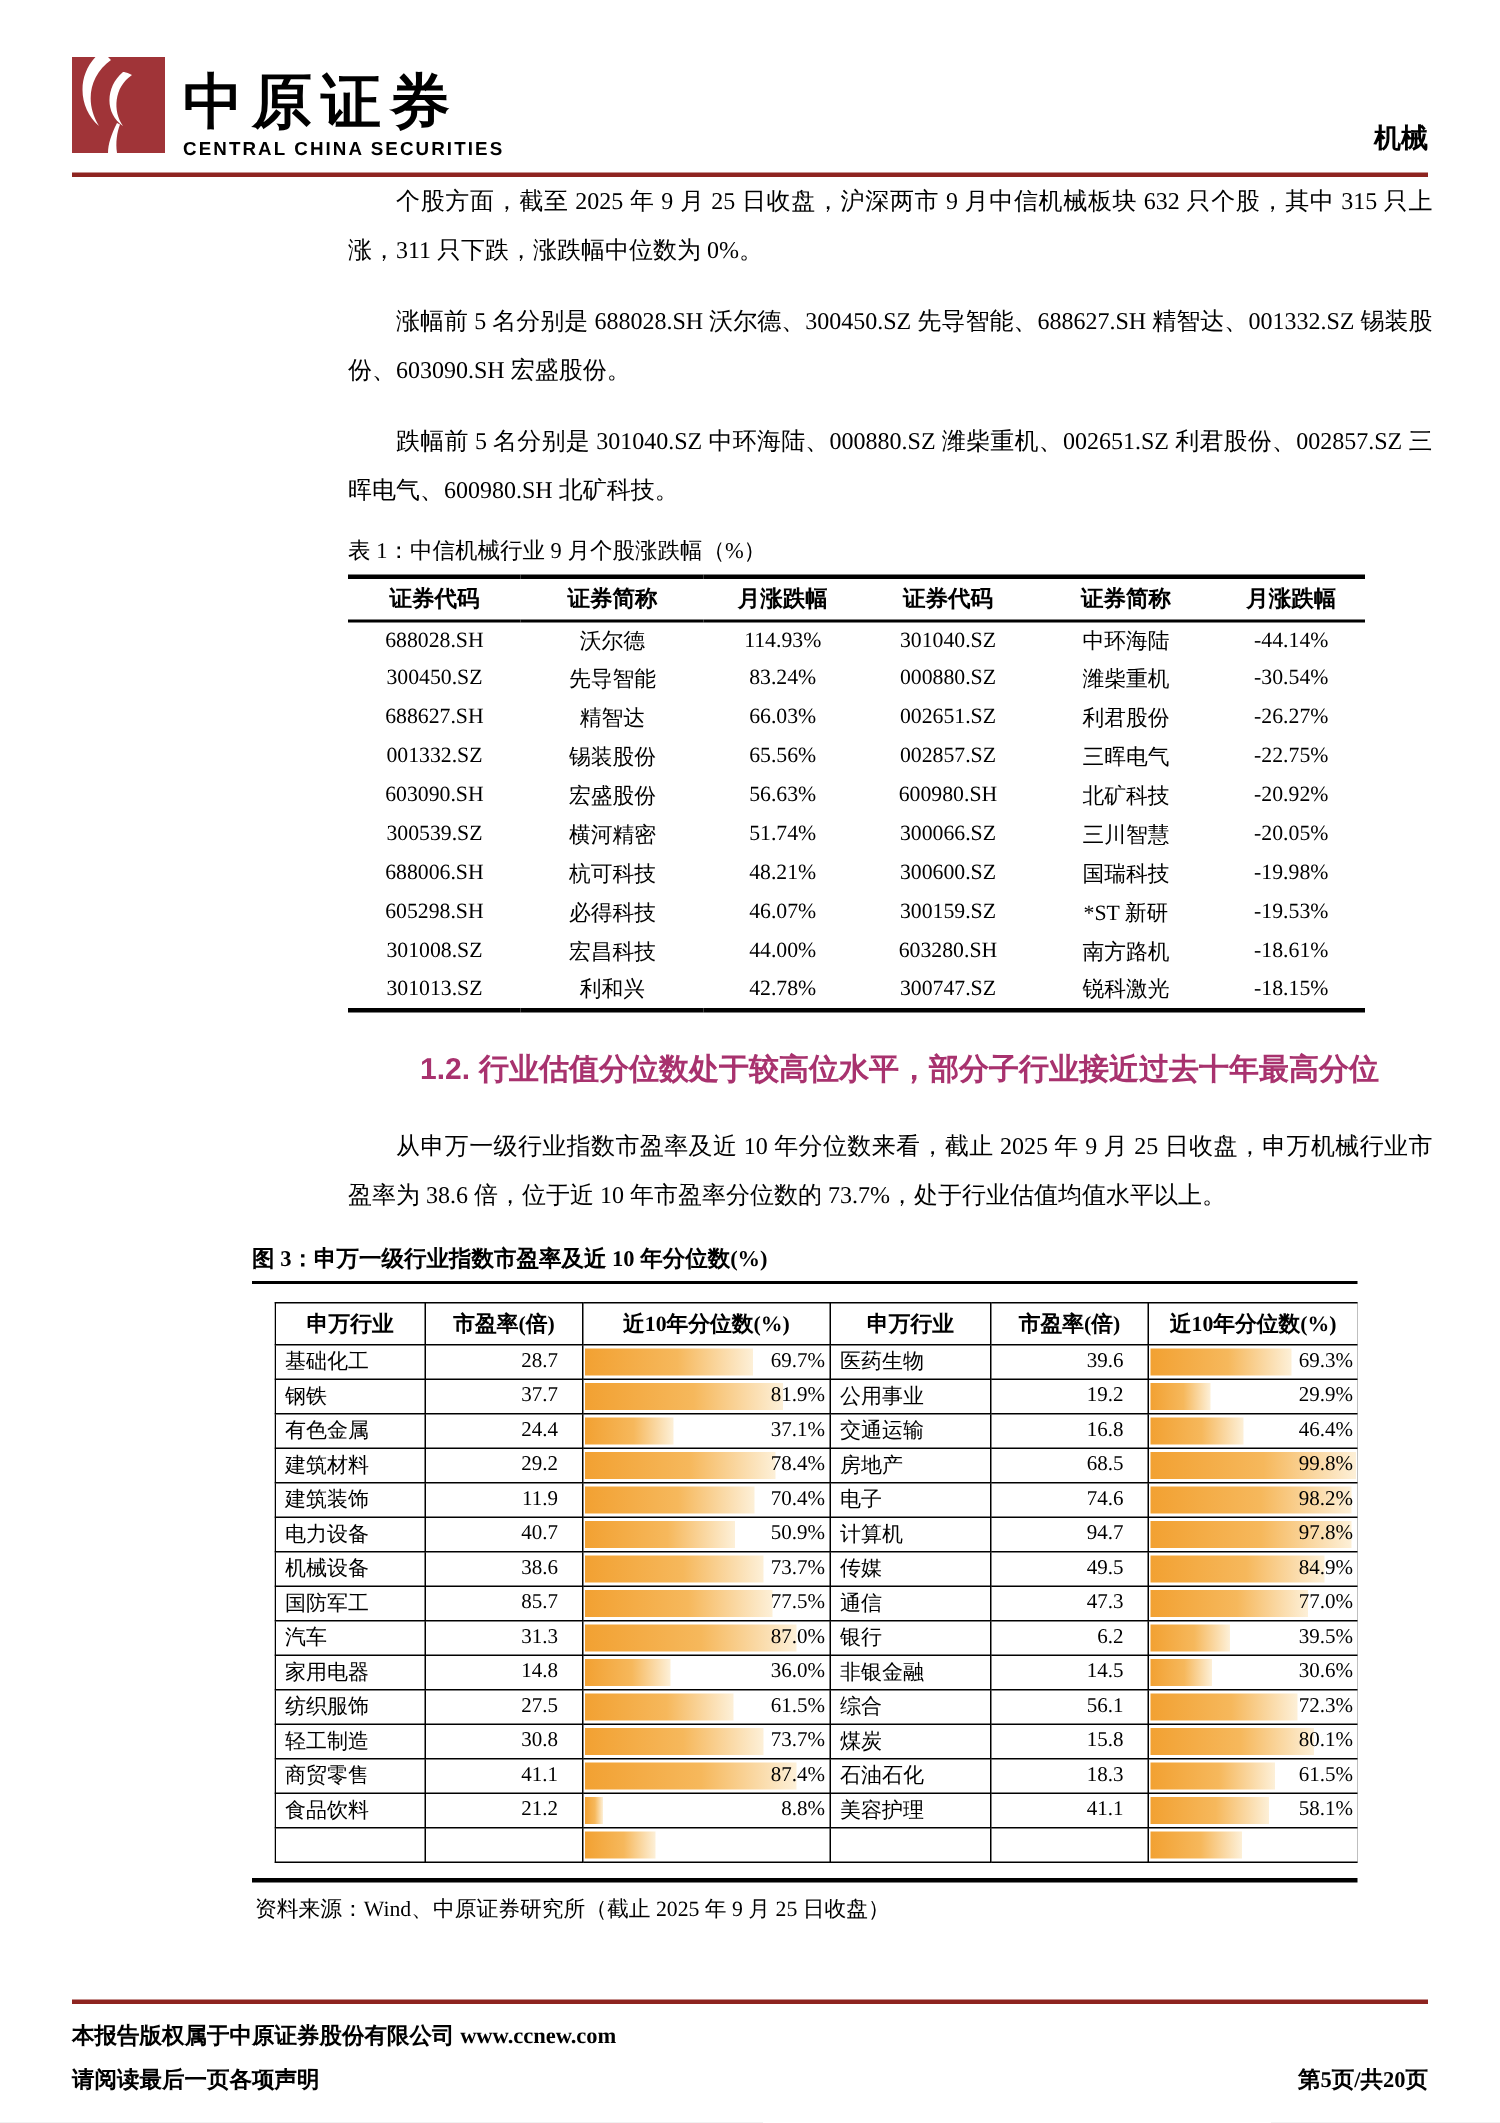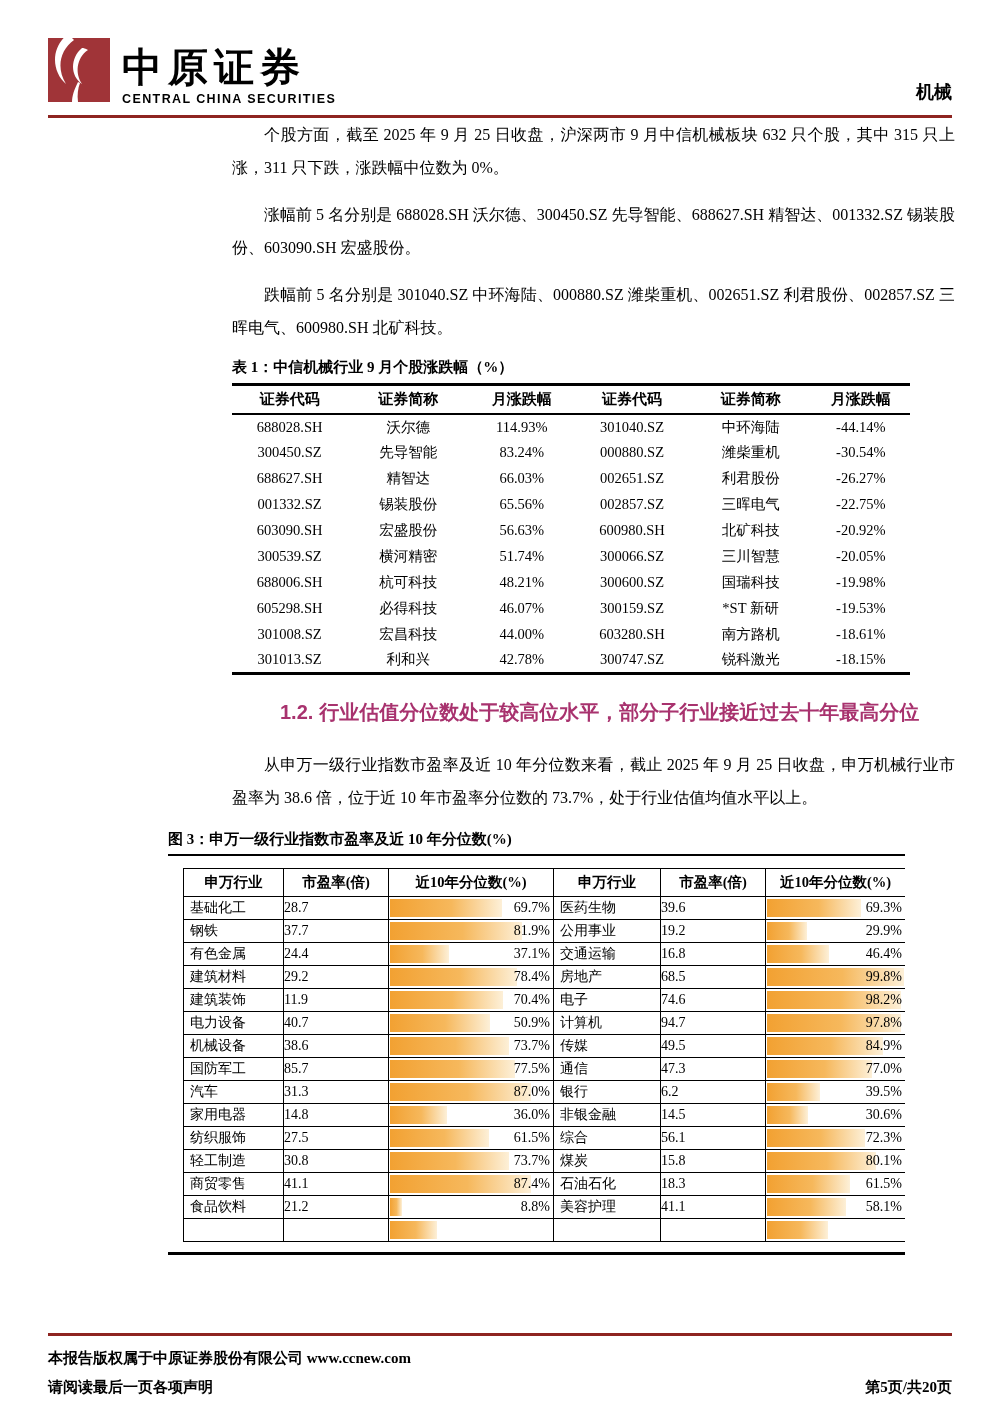--- a/index.html
+++ b/index.html
@@ -23,42 +23,42 @@
   .brand-en{font-size:12.5px;font-weight:700;letter-spacing:1.4px;margin-top:2px;font-family:"Liberation Sans",sans-serif;}
   .hdr-cat{font-size:18px;font-weight:700;padding-bottom:2px;}
   .hdr-rule{margin-top:9px;height:3px;background:var(--rule-red);}
 
   
   .main{position:absolute;top:118px;left:168px;width:787px;}
   .para{margin-left:64px;width:723px;font-size:16px;line-height:33px;text-align:justify;text-indent:2em;margin-bottom:14px;}
 
   
   .t1-block{margin-left:64px;width:678px;margin-top:8px;}
-  .tbl-title{font-size:15px;font-weight:700;margin-bottom:6px;}
+  .tbl-title{font-size:15px;font-weight:400;margin-bottom:6px;}
   table{border-collapse:collapse;table-layout:fixed;}
   .t1{width:678px;border-top:3px solid #000;border-bottom:3px solid #000;font-size:15px;}
   .t1 thead th{font-weight:700;height:29px;border-bottom:2px solid #000;text-align:center;}
   .t1 tbody td{height:26px;text-align:center;font-size:14.5px;}
   .src{font-size:14.5px;margin-top:7px;}
 
   
   .sec-h{margin-left:112px;margin-top:24px;font-size:20px;font-weight:700;color:var(--heading-magenta);font-family:"Liberation Sans",sans-serif;}
   .sec-h .num{margin-right:6px;}
 
   
   .fig-block{margin-top:16px;width:737px;}
   .fig-title{font-size:15px;font-weight:700;margin-bottom:5px;}
   .fig-rule{height:1.5px;background:#000;margin-bottom:12px;}
   .fig-wrap{height:382px;overflow:hidden;margin-left:15px;width:722px;}
   .ft{width:722px;font-size:14px;border:1.5px solid #000;}
   .ft th,.ft td{border:1px solid #000;overflow:hidden;white-space:nowrap;}
   .ft thead th{height:28px;font-weight:700;text-align:center;font-size:14.5px;}
   .ft tbody td{height:23px;}
   .ft .c-name{text-align:left;padding-left:6px;}
-  .ft .c-pe{padding-right:16px;}
+  .ft .c-pe{text-align:right;padding-right:16px;}
   .ft .c-pct{position:relative;text-align:right;padding-right:3px;}
   .ft .bar{position:absolute;left:1px;top:2px;bottom:2px;background:linear-gradient(90deg,var(--bar1),var(--bar2) 55%,var(--bar3));}
   .ft .pct-txt{position:relative;z-index:1;}
   .fig-bottom-rule{height:3px;background:#000;margin-top:2px;width:737px;}
   .fig-src{font-size:14.5px;margin-top:8px;margin-left:2px;}
 
   
   .ftr{position:absolute;top:1333px;left:48px;right:48px;}
   .ftr-rule{height:3px;background:var(--rule-red);}
   .ftr-body{display:flex;justify-content:space-between;margin-top:8px;font-size:15px;font-weight:700;}
@@ -349,20 +349,21 @@
                 <td class="c-name"></td>
                 <td class="c-pe"></td>
                 <td class="c-pct">
                   <div class="bar" style="width: calc(45% - 2px);"></div>
                 </td>
               </tr>
             </tbody>
         </table>
       </div>
       <div class="fig-bottom-rule"></div>
+      <div class="fig-src">资料来源：Wind、中原证券研究所（截止 2025 年 9 月 25 日收盘）</div>
     </div>
   </div>
 
   <div class="ftr">
     <div class="ftr-rule"></div>
     <div class="ftr-body">
       <div class="ftr-left">
         <div>本报告版权属于中原证券股份有限公司 www.ccnew.com</div>
         <div>请阅读最后一页各项声明</div>
       </div>

